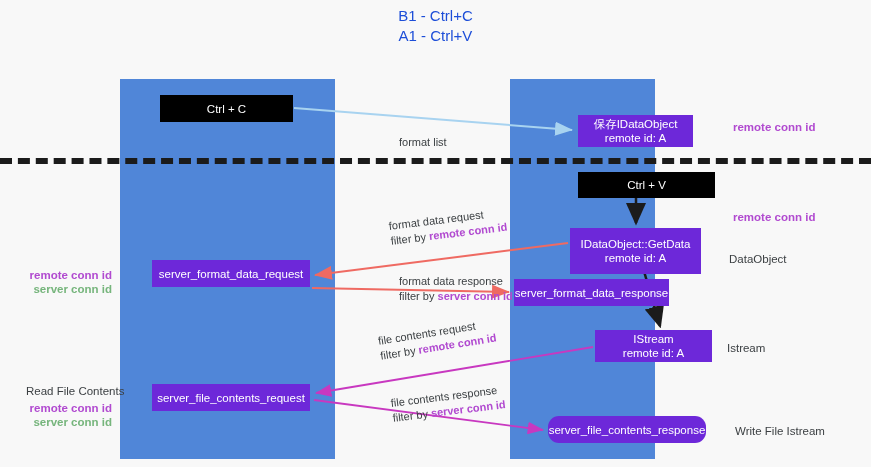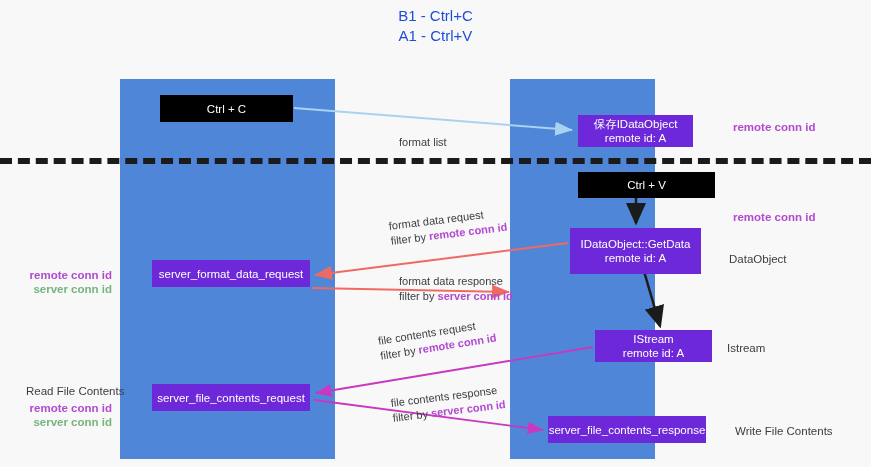--- a/index.html
+++ b/index.html
@@ -84,21 +84,21 @@
   .node.orange { background: #6d28d9; }
 
   #node-ctrlc   { left: 160px; top: 95px;  width: 133px; height: 27px; }
   #node-idata   { left: 578px; top: 115px; width: 115px; height: 32px; }
   #node-ctrlv   { left: 578px; top: 172px; width: 137px; height: 26px; }
   #node-getdata { left: 570px; top: 228px; width: 131px; height: 46px; }
   #node-sfdreq  { left: 152px; top: 260px; width: 158px; height: 27px; }
   #node-sfdresp { left: 514px; top: 279px; width: 155px; height: 27px; }
   #node-istream { left: 595px; top: 330px; width: 117px; height: 32px; }
   #node-sfcreq  { left: 152px; top: 384px; width: 158px; height: 27px; }
-  #node-sfcresp { left: 548px; top: 416px; width: 158px; height: 27px; }
+  #node-sfcresp { left: 548px; top: 416px; width: 158px; height: 27px; border-radius: 11px; }
 
   
   .side-note {
     position: absolute;
     font-size: 11.5px;
     line-height: 14px;
     white-space: pre-line;
     z-index: 7;
   }
 
@@ -194,30 +194,31 @@
 
   <div class="divider"></div>
 
   <div class="node green" id="node-ctrlc">Ctrl + C</div>
   <div class="node orange" id="node-idata">保存IDataObject
 remote id: A</div>
   <div class="node green" id="node-ctrlv">Ctrl + V</div>
   <div class="node orange" id="node-getdata">IDataObject::GetData
 remote id: A</div>
   <div class="node orange" id="node-sfdreq">server_format_data_request</div>
+  <div class="node orange" id="node-sfdresp">server_format_data_response</div>
   <div class="node orange" id="node-istream">IStream
 remote id: A</div>
   <div class="node orange" id="node-sfcreq">server_file_contents_request</div>
   <div class="node orange" id="node-sfcresp">server_file_contents_response</div>
 
   <div class="side-note" id="note-remote-1">remote conn id</div>
   <div class="side-note" id="note-remote-2">remote conn id</div>
   <div class="side-note" id="note-dataobject">DataObject</div>
   <div class="side-note" id="note-istream">Istream</div>
-  <div class="side-note" id="note-writefc">Write File Contents</div>
+  <div class="side-note" id="note-writefc">Write File Istream</div>
 
   <div class="side-note" id="note-readfc">Read File Contents</div>
 
   <div class="left-pair" id="pair-mid">
     <span class="l1">remote conn id</span>
     <span class="l2">server conn id</span>
   </div>
 
   <div class="left-pair" id="pair-bot">
     <span class="l1">remote conn id</span>

